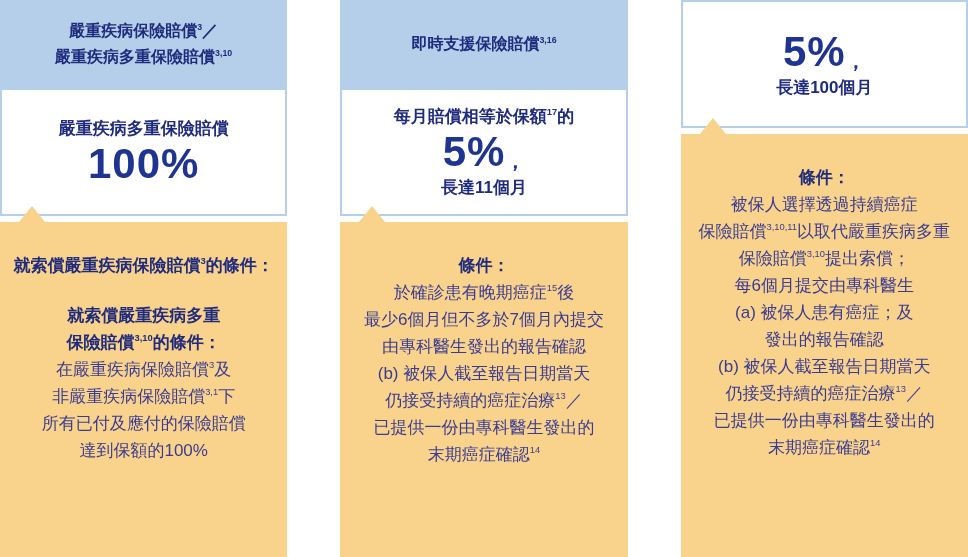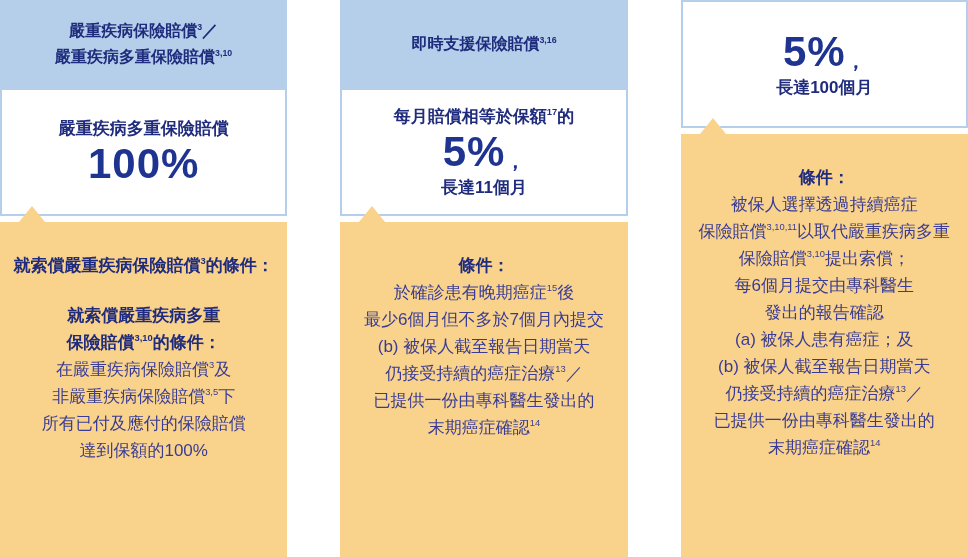--- a/index.html
+++ b/index.html
@@ -54,21 +54,21 @@
         <span class="big">100%</span>
       </div>
     </div>
     <div class="orange">
       <div class="tri"></div>
       <div class="cond-line bold">就索償嚴重疾病保險賠償<sup>3</sup>的條件：</div>
       <div class="spacer"></div>
       <div class="cond-line bold">就索償嚴重疾病多重</div>
       <div class="cond-line bold">保險賠償<sup>3,10</sup>的條件：</div>
       <div class="cond-line">在嚴重疾病保險賠償<sup>3</sup>及</div>
-      <div class="cond-line">非嚴重疾病保險賠償<sup>3,5</sup>下</div>
+      <div class="cond-line">非嚴重疾病保險賠償<sup>3,1</sup>下</div>
       <div class="cond-line">所有已付及應付的保險賠償</div>
       <div class="cond-line">達到保額的100%</div>
     </div>
   </div>
 
   <div class="col">
     <div class="header">
       <div>即時支援保險賠償<sup>3,16</sup></div>
     </div>
     <div class="panel">
@@ -77,20 +77,21 @@
         <span class="big">5%</span>
         <span class="big-comma">，</span>
       </div>
       <div class="post">長達11個月</div>
     </div>
     <div class="orange">
       <div class="tri"></div>
       <div class="cond-line bold">條件：</div>
       <div class="cond-line">於確診患有晚期癌症<sup>15</sup>後</div>
       <div class="cond-line">最少6個月但不多於7個月內提交</div>
+      <div class="cond-line">由專科醫生發出的報告確認</div>
       <div class="cond-line">(b) 被保人截至報告日期當天</div>
       <div class="cond-line">仍接受持續的癌症治療<sup>13</sup>／</div>
       <div class="cond-line">已提供一份由專科醫生發出的</div>
       <div class="cond-line">末期癌症確認<sup>14</sup></div>
     </div>
   </div>
 
   <div class="col">
     <div class="panel">
       <div class="bigline">
@@ -99,22 +100,22 @@
       </div>
       <div class="post">長達100個月</div>
     </div>
     <div class="orange">
       <div class="tri"></div>
       <div class="cond-line bold">條件：</div>
       <div class="cond-line">被保人選擇透過持續癌症</div>
       <div class="cond-line">保險賠償<sup>3,10,11</sup>以取代嚴重疾病多重</div>
       <div class="cond-line">保險賠償<sup>3,10</sup>提出索償；</div>
       <div class="cond-line">每6個月提交由專科醫生</div>
+      <div class="cond-line">(a) 被保人患有癌症；及</div>
       <div class="cond-line">發出的報告確認</div>
-      <div class="cond-line">(a) 被保人患有癌症；及</div>
       <div class="cond-line">(b) 被保人截至報告日期當天</div>
       <div class="cond-line">仍接受持續的癌症治療<sup>13</sup>／</div>
       <div class="cond-line">已提供一份由專科醫生發出的</div>
       <div class="cond-line">末期癌症確認<sup>14</sup></div>
     </div>
   </div>
 
 </div>
 
 </body></html>

